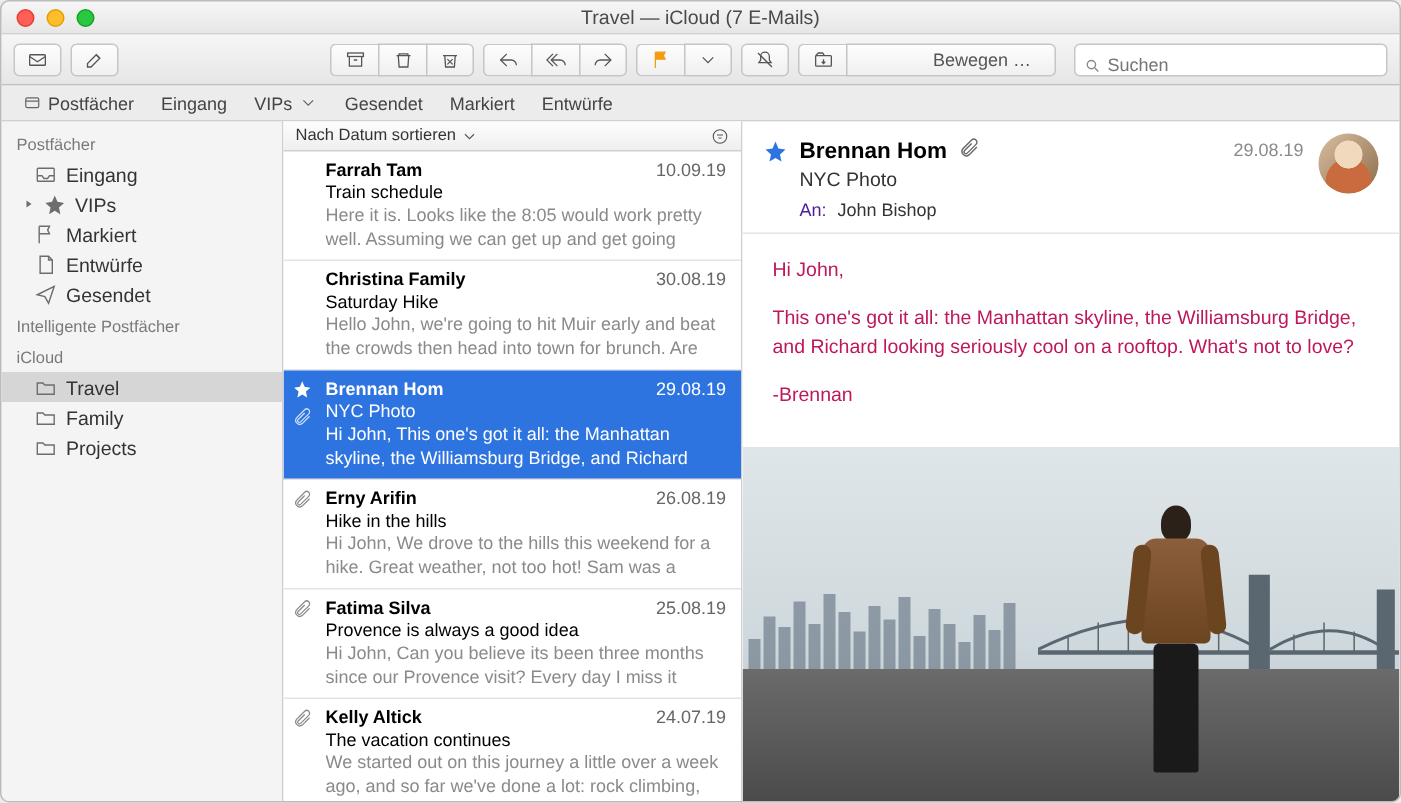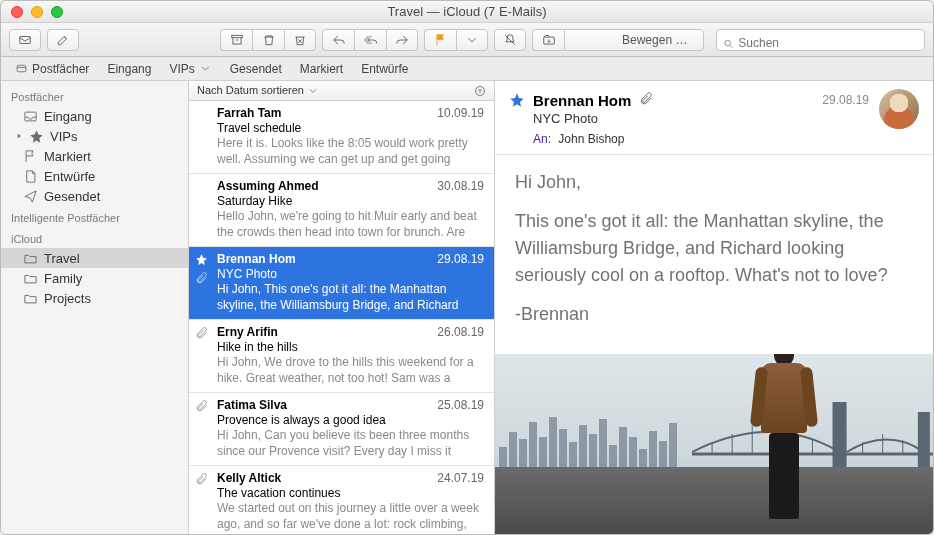--- a/index.html
+++ b/index.html
@@ -64,21 +64,21 @@
   .hdr .fromrow{display:flex;align-items:center;gap:8px;}
   .hdr .fromrow svg.star{width:16px;height:16px;fill:#2e74e0;}
   .hdr .sender{font-size:15px;font-weight:600;color:#000;}
   .hdr .attach svg{width:14px;height:14px;stroke:#666;fill:none;stroke-width:1.6;}
   .hdr .when{position:absolute;right:64px;top:12px;font-size:12px;color:#8a8a8a;}
   .hdr .avatar{position:absolute;right:14px;top:8px;width:40px;height:40px;border-radius:50%;background:linear-gradient(135deg,#d9bfa0 0%,#8b6b4a 100%);overflow:hidden;}
   .avatar::after{content:"";position:absolute;inset:0;border-radius:50%;background:radial-gradient(circle at 50% 35%,#f1d9be 0 28%,transparent 29%),radial-gradient(circle at 50% 80%,#c96b3e 0 40%,transparent 41%);}
   .hdr .subject{font-size:13px;color:#333;margin-top:2px;margin-left:24px;}
   .hdr .torow{font-size:12px;margin-top:6px;margin-left:24px;color:#333;}
   .hdr .torow .lbl{color:#4c1d95;margin-right:4px;}
-  .body{padding:14px 20px;font-size:18px;color:#737373;line-height:1.5;}
+  .body{padding:14px 20px;font-size:13px;color:#be185d;line-height:1.5;}
   .body p{margin-bottom:12px;}
   .photo{flex:1;position:relative;overflow:hidden;}
   .sky{position:absolute;inset:0;background:linear-gradient(#dfe6e9,#cfd8dc 55%,#b0bec5 100%);}
   .skyline{position:absolute;left:0;right:0;bottom:38%;height:60px;display:flex;align-items:flex-end;gap:2px;padding:0 4px;opacity:0.6;}
   .skyline div{background:#607080;width:8px;}
   .bridge{position:absolute;right:0;bottom:35%;width:55%;height:70px;}
   .roof{position:absolute;left:0;right:0;bottom:0;height:38%;background:linear-gradient(#6b6b6b,#4a4a4a);}
   .person{position:absolute;right:26%;bottom:8%;width:70px;height:180px;}
   .person .head{width:20px;height:24px;background:#2b2118;border-radius:50% 50% 40% 40%;margin:0 auto;}
   .person .torso{width:46px;height:70px;background:linear-gradient(#8b5e3c,#6b4420);margin:-2px auto 0;border-radius:10px 10px 4px 4px;position:relative;}
@@ -294,26 +294,26 @@
       <svg viewBox="0 0 24 24">
           <circle cx="12" cy="12" r="9"></circle>
           <path d="M8 10h8M10 14h4"></path>
         </svg>
     </div>
     <div class="msgitems" id="msgitems">
         <div class="msg">
           <div class="ind"></div>
           <div class="from">Farrah Tam</div>
           <div class="date">10.09.19</div>
-          <div class="subj">Travel schedule</div>
+          <div class="subj">Train schedule</div>
           <div class="prev">Here it is. Looks like the 8:05 would work pretty well. Assuming we can get up and get going that…</div>
         </div>
         <div class="msg">
           <div class="ind"></div>
-          <div class="from">Assuming Ahmed</div>
+          <div class="from">Christina Family</div>
           <div class="date">30.08.19</div>
           <div class="subj">Saturday Hike</div>
           <div class="prev">Hello John, we're going to hit Muir early and beat the crowds then head into town for brunch. Are y…</div>
         </div>
         <div class="msg sel">
           <div class="ind">
             <span class="starind"><svg viewBox="0 0 24 24">
                 <path d="M12 2l2.9 6.9L22 10l-5.5 4.9L18 22l-6-3.5L6 22l1.5-7.1L2 10l7.1-1.1z"></path>
               </svg></span>
             <span class="clip"><svg viewBox="0 0 24 24">

